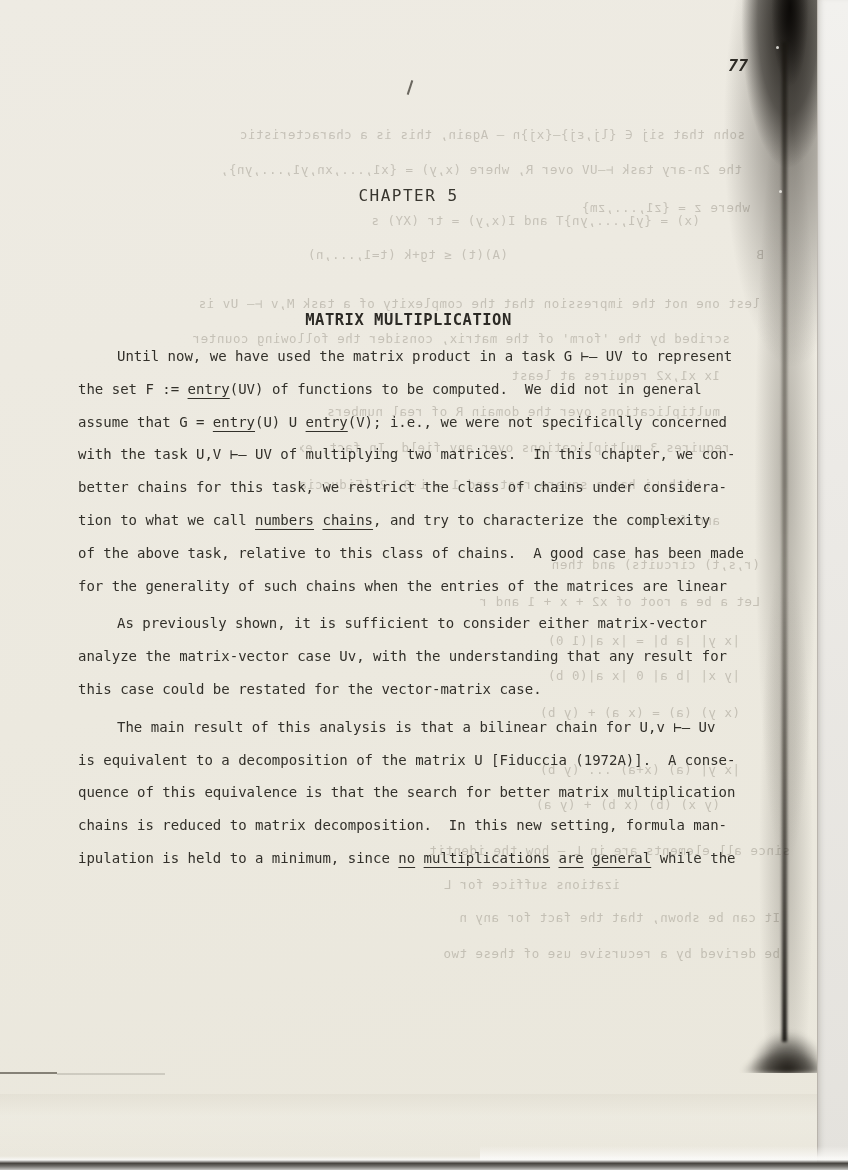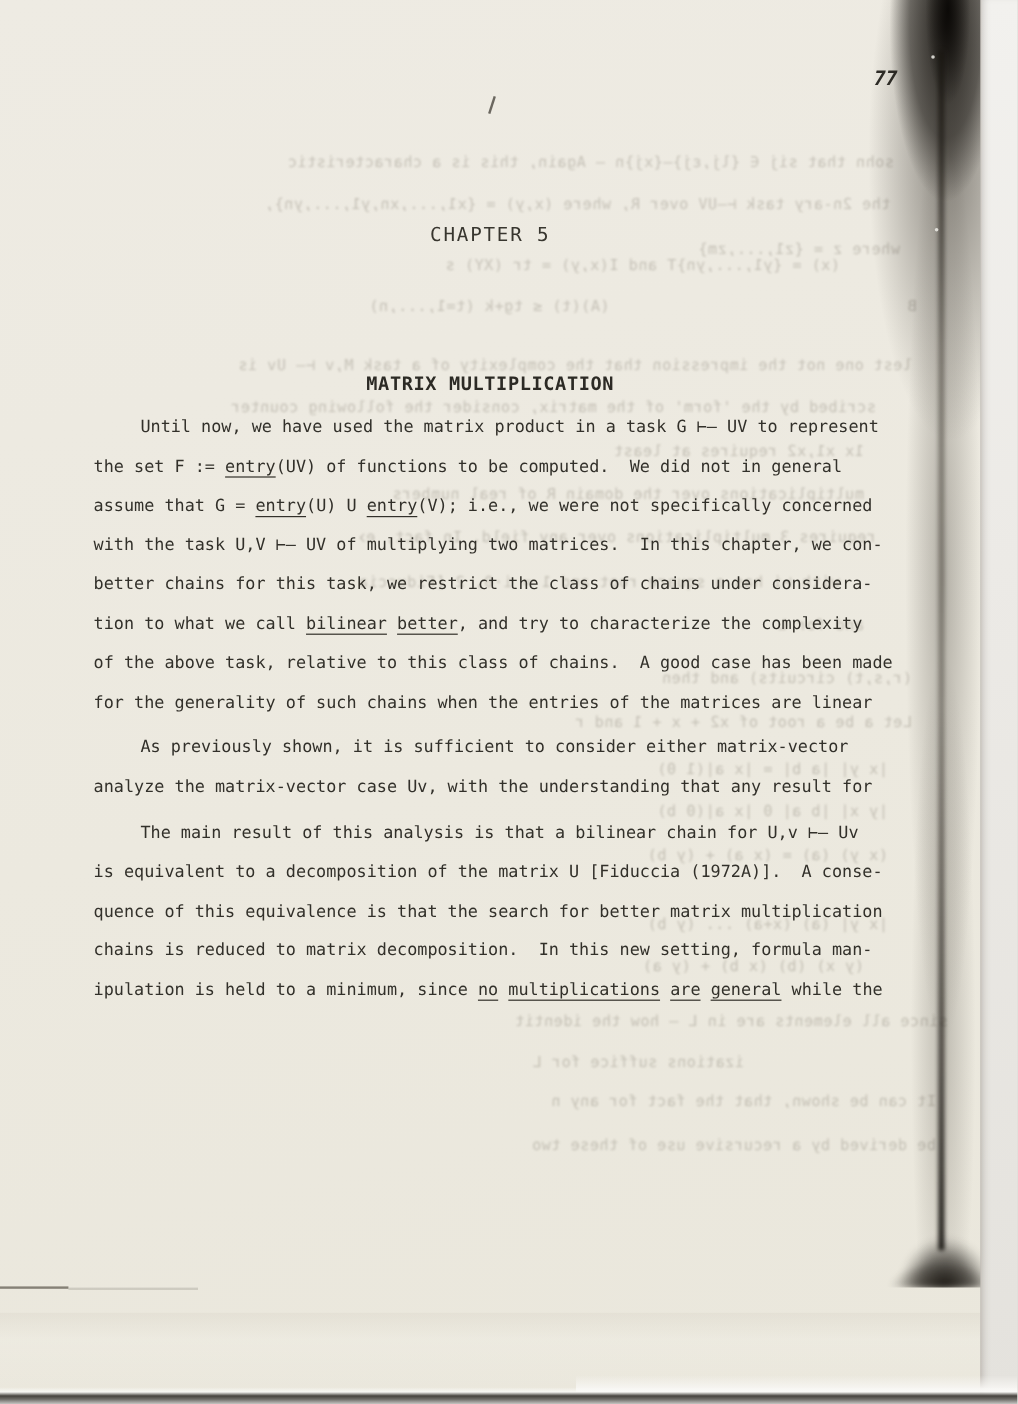--- a/index.html
+++ b/index.html
@@ -146,27 +146,28 @@
     <div class="chapter">CHAPTER 5</div>
     <div class="title">MATRIX MULTIPLICATION</div>
 
     <div class="body-text">
         <div class="paragraph">
           <div class="line indent">Until now, we have used the matrix product in a task G ⊢— UV to represent</div>
           <div class="line">the set F := <u>entry</u>(UV) of functions to be computed.  We did not in general</div>
           <div class="line">assume that G = <u>entry</u>(U) U <u>entry</u>(V); i.e., we were not specifically concerned</div>
           <div class="line">with the task U,V ⊢— UV of multiplying two matrices.  In this chapter, we con-</div>
           <div class="line">better chains for this task, we restrict the class of chains under considera-</div>
-          <div class="line">tion to what we call <u>bilinear</u> <u>better</u>, and try to characterize the complexity</div>
+          <div class="line">tion to what we call <u>numbers</u> <u>chains</u>, and try to characterize the complexity</div>
           <div class="line">of the above task, relative to this class of chains.  A good case has been made</div>
           <div class="line">for the generality of such chains when the entries of the matrices are linear</div>
         </div>
         <div class="paragraph">
           <div class="line indent">As previously shown, it is sufficient to consider either matrix-vector</div>
           <div class="line">analyze the matrix-vector case Uv, with the understanding that any result for</div>
+          <div class="line">this case could be restated for the vector-matrix case.</div>
         </div>
         <div class="paragraph">
           <div class="line indent">The main result of this analysis is that a bilinear chain for U,v ⊢— Uv</div>
           <div class="line">is equivalent to a decomposition of the matrix U [Fiduccia (1972A)].  A conse-</div>
           <div class="line">quence of this equivalence is that the search for better matrix multiplication</div>
           <div class="line">chains is reduced to matrix decomposition.  In this new setting, formula man-</div>
           <div class="line">ipulation is held to a minimum, since <u>no</u> <u>multiplications</u> <u>are</u> <u>general</u> while the</div>
         </div>
       </div>
 

